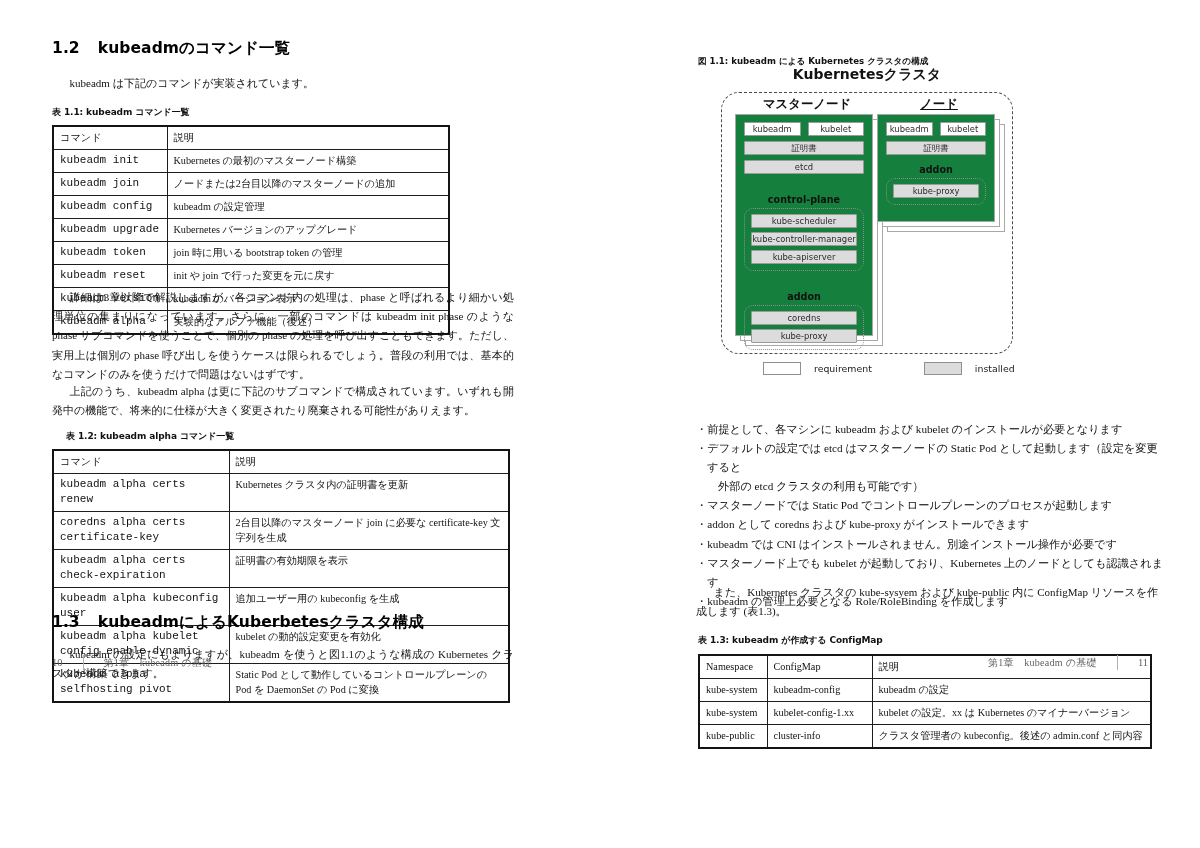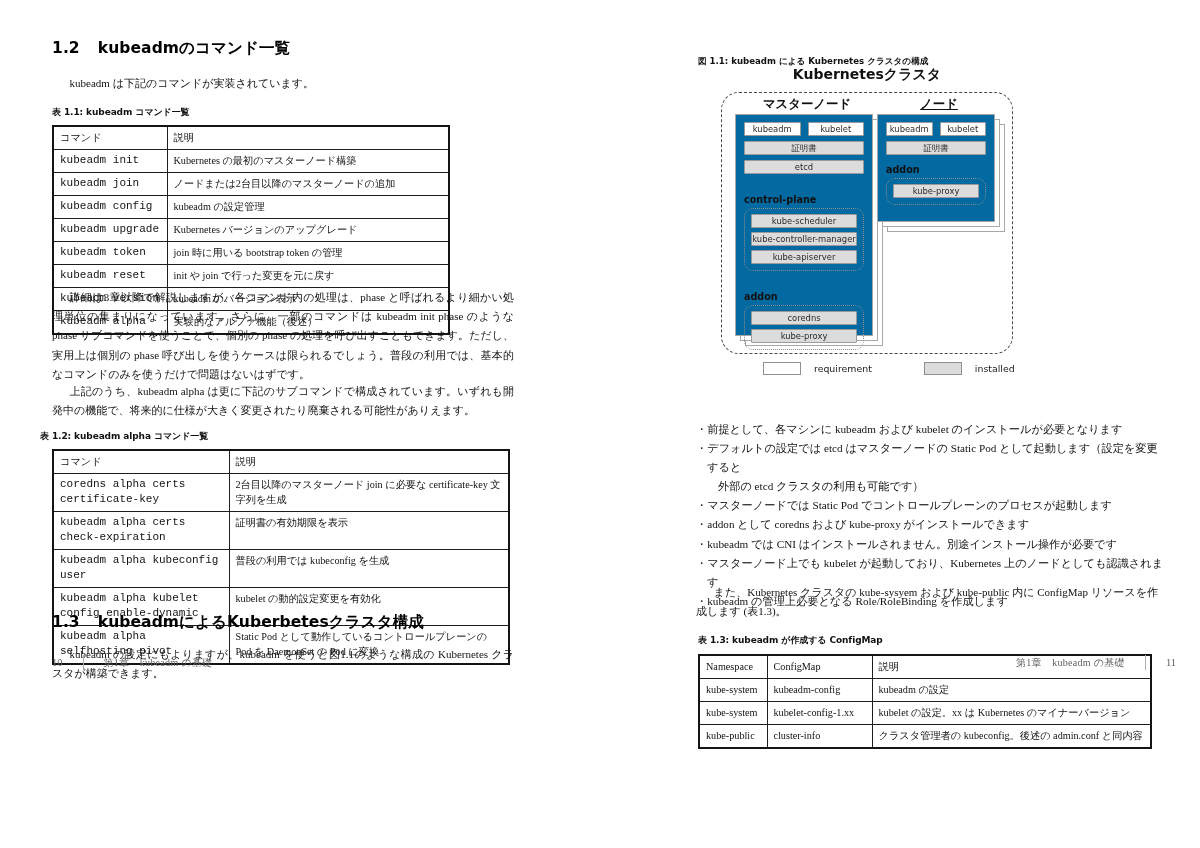--- a/index.html
+++ b/index.html
@@ -11,21 +11,21 @@
     width: 1200px;
     height: 848px;
     position: relative;
     font-family: "Liberation Serif", "DejaVu Serif", serif;
     color: #1a1a1a;
     overflow: hidden;
   }
 
   .spread { position: absolute; inset: 0; }
 
-  .page { position: absolute; top: 0; height: 696px; padding-left: 28px; }
+  .page { position: absolute; top: 0; height: 696px; }
   .page-left  { left: 0;   width: 600px; }
   .page-right { left: 600px; width: 600px; }
 
   
   .h2 {
     font-family: "DejaVu Sans", "Liberation Sans", sans-serif;
     font-weight: bold;
     font-size: 15.5px;
     letter-spacing: 0.1px;
     color: #000;
@@ -150,21 +150,21 @@
   .stack .shadow {
     position: absolute;
     border: 1.1px solid #a8a8a8;
     background: #fff;
     box-sizing: border-box;
   }
   .stack .card {
     position: absolute;
     left: 0; top: 0;
     border: 1.1px solid #a8a8a8;
-    background: #0369a1;
+    background: #15803d;
     box-sizing: border-box;
     padding: 7px 8px 8px 8px;
   }
   .chip {
     border: 1px solid #9a9a9a;
     background: #fff;
     font-family: "DejaVu Sans", "Liberation Sans", sans-serif;
     font-size: 8.4px;
     color: #2a2a2a;
     text-align: center;
@@ -174,20 +174,21 @@
     border-radius: 1px;
   }
   .chip.filled { background: #dcdcdc; border-color: #9a9a9a; }
   .row2 { display: flex; gap: 7px; margin-bottom: 5px; }
   .row2 .chip { flex: 1; }
   .wide { margin-bottom: 5px; }
   .grp-title {
     font-family: "DejaVu Sans", "Liberation Sans", sans-serif;
     font-weight: bold;
     font-size: 9.6px;
+    text-align: center;
     color: #111;
     margin: 20px 0 3px 0;
   }
   .grp-box {
     border: 1.2px dotted #8d8d8d;
     border-radius: 9px;
     padding: 5px 6px 2px 6px;
     box-sizing: border-box;
   }
   .grp-box .chip { margin-bottom: 4px; }
@@ -270,43 +271,47 @@
           <td class="mono">kubeadm alpha</td>
           <td>実験的なアルファ機能（後述）</td>
         </tr>
       </tbody>
     </table>
 
     <div class="para indent" style="position:absolute; left:52px; top:288px; width:462px;">詳細は3章以降で解説しますが、各コマンド内の処理は、phase と呼ばれるより細かい処理単位の集まりになっています。さらに、一部のコマンドは kubeadm init phase のような phase サブコマンドを使うことで、個別の phase の処理を呼び出すこともできます。ただし、実用上は個別の phase 呼び出しを使うケースは限られるでしょう。普段の利用では、基本的なコマンドのみを使うだけで問題はないはずです。</div>
 
     <div class="para indent" style="position:absolute; left:52px; top:382px; width:462px;">上記のうち、kubeadm alpha は更に下記のサブコマンドで構成されています。いずれも開発中の機能で、将来的に仕様が大きく変更されたり廃棄される可能性がありえます。</div>
 
-    <div class="tcap" style="position:absolute; left:40px; top:430px;">表 1.2: kubeadm alpha コマンド一覧</div>
+    <div class="tcap" style="position:absolute; left:66px; top:430px;">表 1.2: kubeadm alpha コマンド一覧</div>
 
     <table class="book outer" style="position:absolute; left:52px; top:442px; width:458px;">
       <colgroup>
           <col style="width:176px">
           <col>
         </colgroup>
       <tbody>
         <tr class="head">
           <td>コマンド</td>
           <td>説明</td>
         </tr>
         <tr>
+          <td class="mono">kubeadm alpha certs renew</td>
+          <td>Kubernetes クラスタ内の証明書を更新</td>
+        </tr>
+        <tr>
           <td class="mono">coredns alpha certs certificate-key</td>
           <td>2台目以降のマスターノード join に必要な certificate-key 文字列を生成</td>
         </tr>
         <tr>
           <td class="mono">kubeadm alpha certs check-expiration</td>
           <td>証明書の有効期限を表示</td>
         </tr>
         <tr>
           <td class="mono">kubeadm alpha kubeconfig user</td>
-          <td>普段の利用では kubeconfig を生成</td>
+          <td>追加ユーザー用の kubeconfig を生成</td>
         </tr>
         <tr>
           <td class="mono">kubeadm alpha kubelet config enable-dynamic</td>
           <td>kubelet の動的設定変更を有効化</td>
         </tr>
         <tr>
           <td class="mono">kubeadm alpha selfhosting pivot</td>
           <td>Static Pod として動作しているコントロールプレーンの Pod を DaemonSet の Pod に変換</td>
         </tr>
       </tbody>

